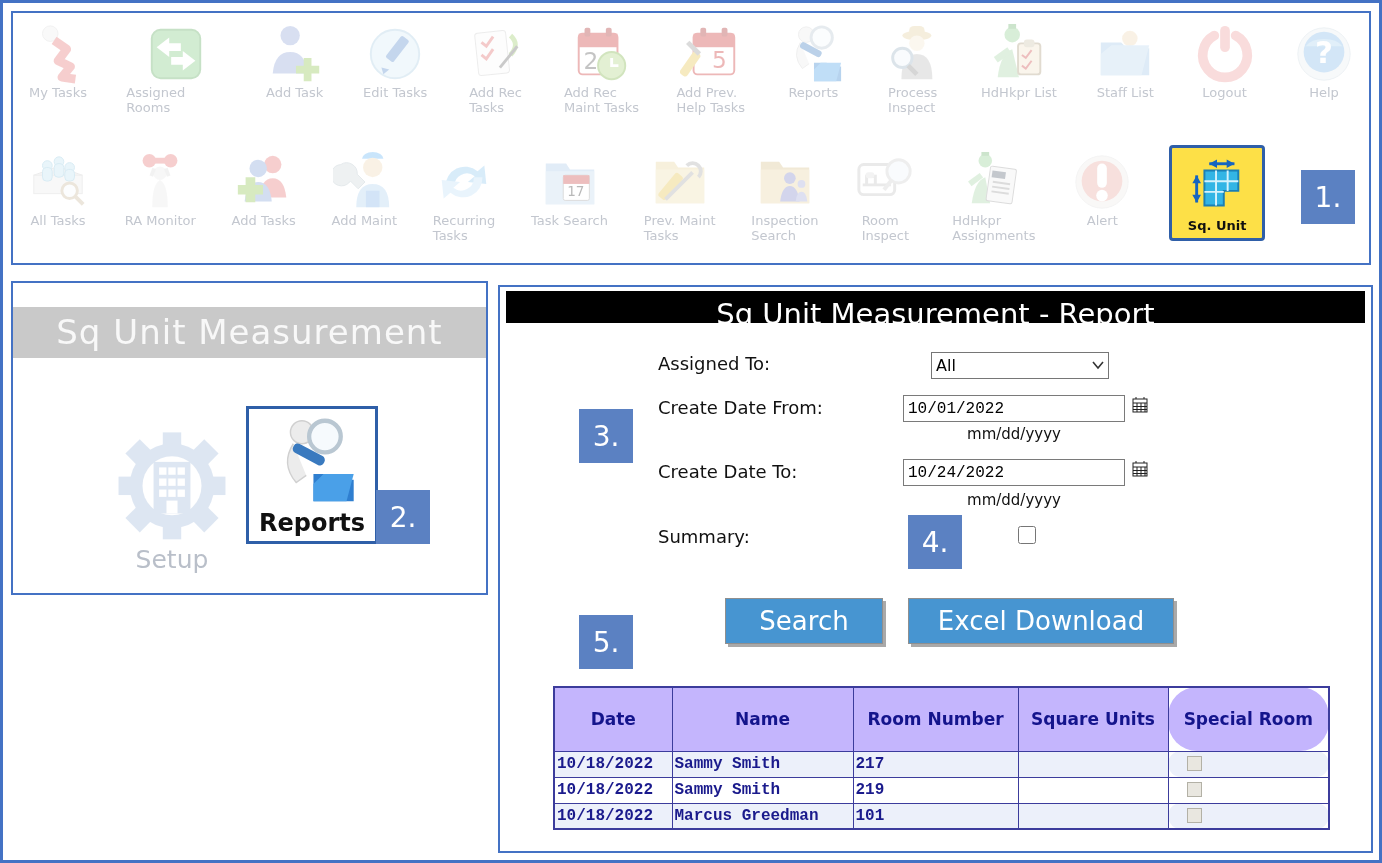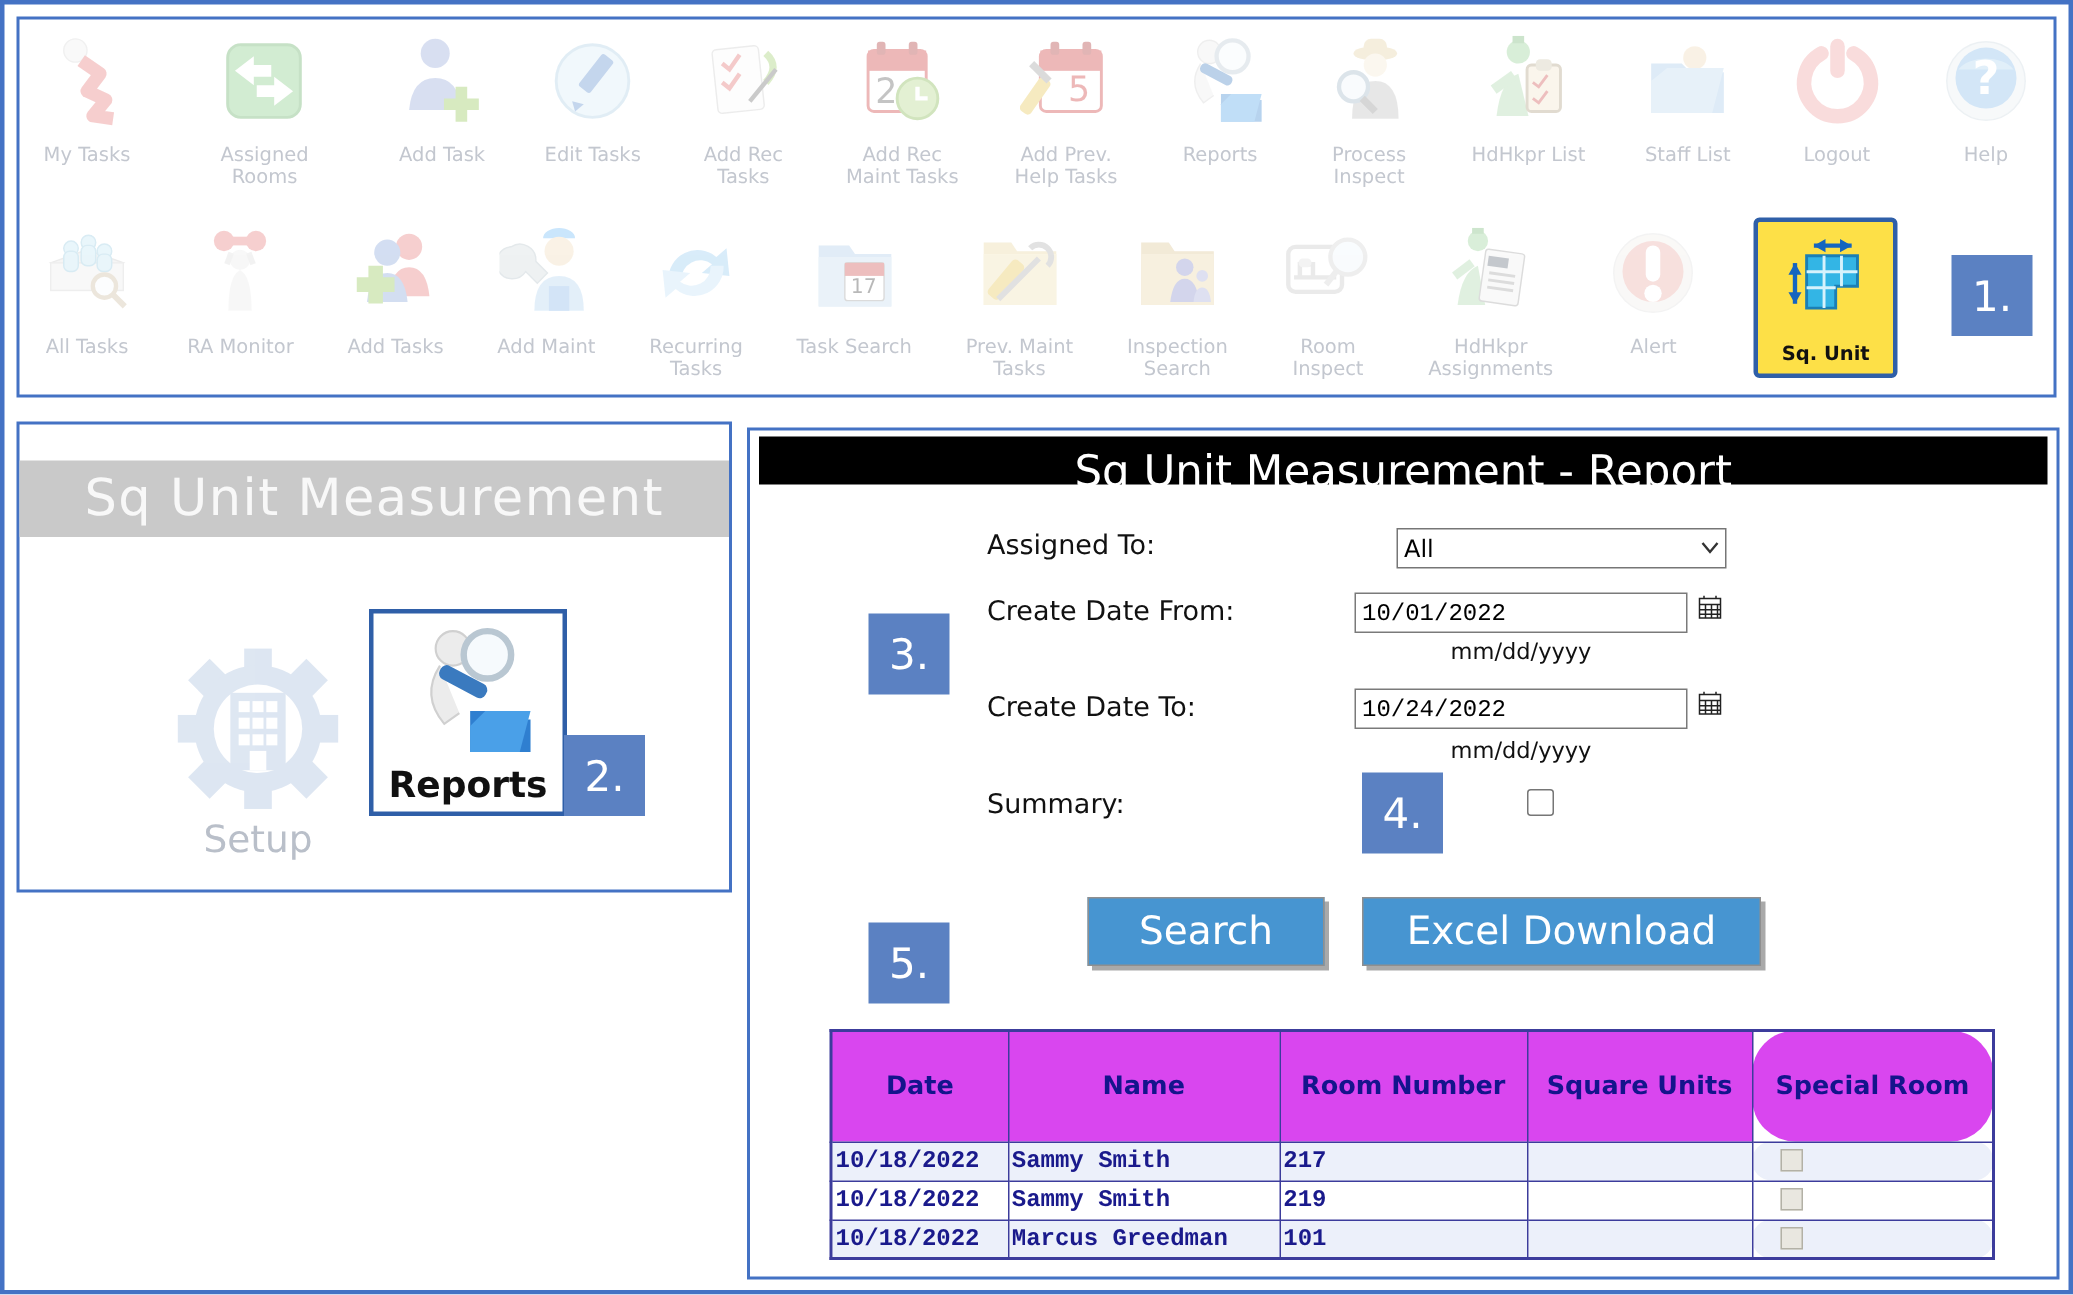--- a/index.html
+++ b/index.html
@@ -8,22 +8,22 @@
     border:3px solid #4472c4;background:#fff;overflow:hidden;}
 
   
   .toolbar-panel{position:absolute;left:8px;top:8px;right:8px;height:254px;
     box-sizing:border-box;border:2px solid #4472c4;background:#fff;}
   .toolbar-row{display:flex;justify-content:space-between;align-items:flex-start;
     padding:10px 14px 0 14px;height:118px;}
   .tool{display:flex;flex-direction:column;align-items:center;cursor:pointer;}
   .ticon{width:62px;height:62px;display:block;opacity:.34;}
   .ticon svg{width:100%;height:100%;display:block;}
-  .tlabel{margin-top:12px;font-size:13px;line-height:1.15;color:#c3c7cf;
-    text-align:center;white-space:pre-line;max-width:100px;}
+  .tlabel{margin-top:1px;font-size:13px;line-height:1.15;color:#c3c7cf;
+    white-space:pre-line;max-width:100px;}
   .tool.active{border:3px solid #2f5fa8;border-radius:4px;padding:8px 14px 4px 14px;
     margin-top:-6px;background:#fde047;}
   .tool.active .ticon{opacity:1;}
   .tool.active .tlabel{color:#111;font-weight:bold;}
 
   
   .step-badge{width:54px;height:54px;background:#5b81c2;color:#fff;font-size:28px;
     display:flex;align-items:center;justify-content:center;box-sizing:border-box;}
   .toolbar-badge{align-self:center;margin-bottom:26px;}
 
@@ -43,21 +43,21 @@
   .lp-reports .bicon{width:92px;height:92px;}
   .lp-reports .blabel{color:#111;font-weight:600;font-size:24px;}
   .lp-badge{position:absolute;left:363px;top:207px;}
 
   
   .report-panel{position:absolute;left:495px;top:282px;width:875px;height:568px;
     box-sizing:border-box;border:2px solid #4472c4;background:#fff;}
   .report-header{margin:4px 6px 0 6px;height:32px;background:#000;color:#fff;
     font-size:29px;font-weight:500;line-height:46px;text-align:center;}
   .form-label{position:absolute;left:158px;font-size:18px;color:#111;}
-  .form-select-wrap{position:absolute;left:431px;width:220px;height:27px;}
+  .form-select-wrap{position:absolute;left:431px;width:178px;height:27px;}
   .form-select{width:100%;height:100%;box-sizing:border-box;border:1px solid #767676;
     background:#fff;font-size:16px;padding:0 20px 0 4px;appearance:none;-webkit-appearance:none;
     font-family:"DejaVu Sans","Liberation Sans",sans-serif;}
   .select-chevron{position:absolute;right:5px;top:8px;pointer-events:none;}
   .form-input{position:absolute;left:403px;width:222px;height:27px;box-sizing:border-box;
     border:1px solid #7a7a7a;font-size:16px;padding:0 4px;
     font-family:Liberation Mono, monospace;}
   .cal-icon{position:absolute;left:632px;width:16px;height:16px;cursor:pointer;}
   .date-hint{position:absolute;left:403px;width:222px;text-align:center;font-size:15px;color:#111;}
   .summary-checkbox{position:absolute;left:518px;width:18px;height:18px;margin:0;}
@@ -67,21 +67,21 @@
   .btn-search{left:225px;top:311px;width:158px;}
   .btn-excel{left:408px;top:311px;width:266px;}
   .rp-badge3{position:absolute;left:79px;top:122px;}
   .rp-badge4{position:absolute;left:408px;top:228px;}
   .rp-badge5{position:absolute;left:79px;top:328px;}
 
   
   .results-table{position:absolute;left:53px;top:399px;border-collapse:collapse;
     border:2px solid #3c3c9c;table-layout:fixed;}
   .results-table th,.results-table td{border:1px solid #3c3c9c;box-sizing:border-box;}
-  .results-table th{height:74px;color:#14148c;font-size:17px;font-weight:bold;text-align:center;background:#d946ef;}
+  .results-table th{height:64px;color:#14148c;font-size:17px;font-weight:bold;text-align:center;background:#c4b5fd;}
   .results-table td{height:26px;color:#1a1a8c;font-size:16px;font-weight:600;
     text-align:left;padding:0 2px;overflow:hidden;white-space:nowrap;font-family:Liberation Mono, monospace;}
   .results-table tbody tr:nth-child(odd){background:#ecf0fa;}
   .results-table tbody tr:nth-child(even){background:#fff;}
   .c-date{width:118px;} .c-name{width:181px;} .c-room{width:165px;}
   .c-units{width:150px;} .c-special{width:161px;border-radius:29px;}
   .row-checkbox{display:inline-block;width:13px;height:13px;background:#e9e7e0;
     border:1px solid #b3b1a6;margin-left:16px;vertical-align:middle;}
 </style>
 </head>

